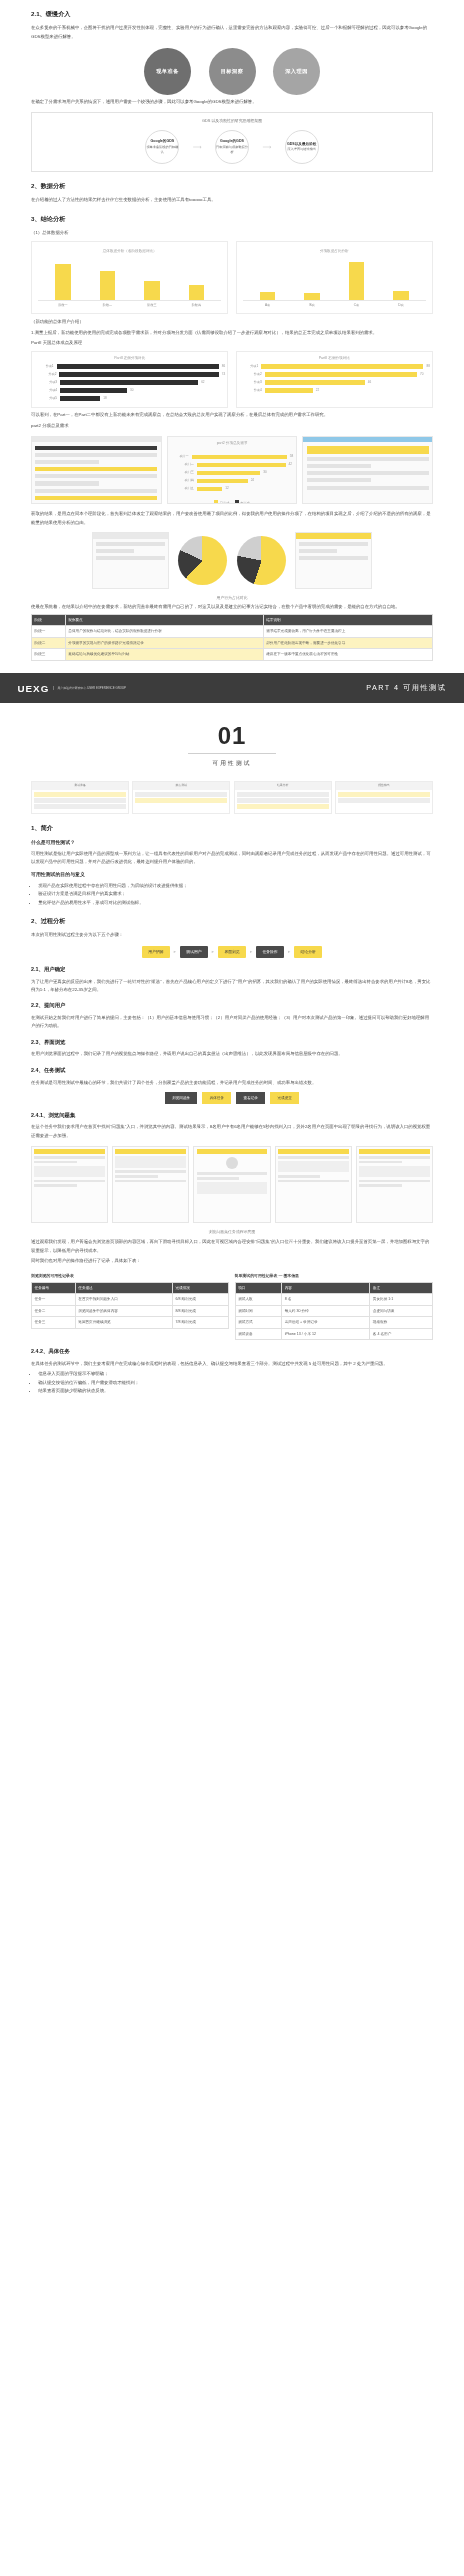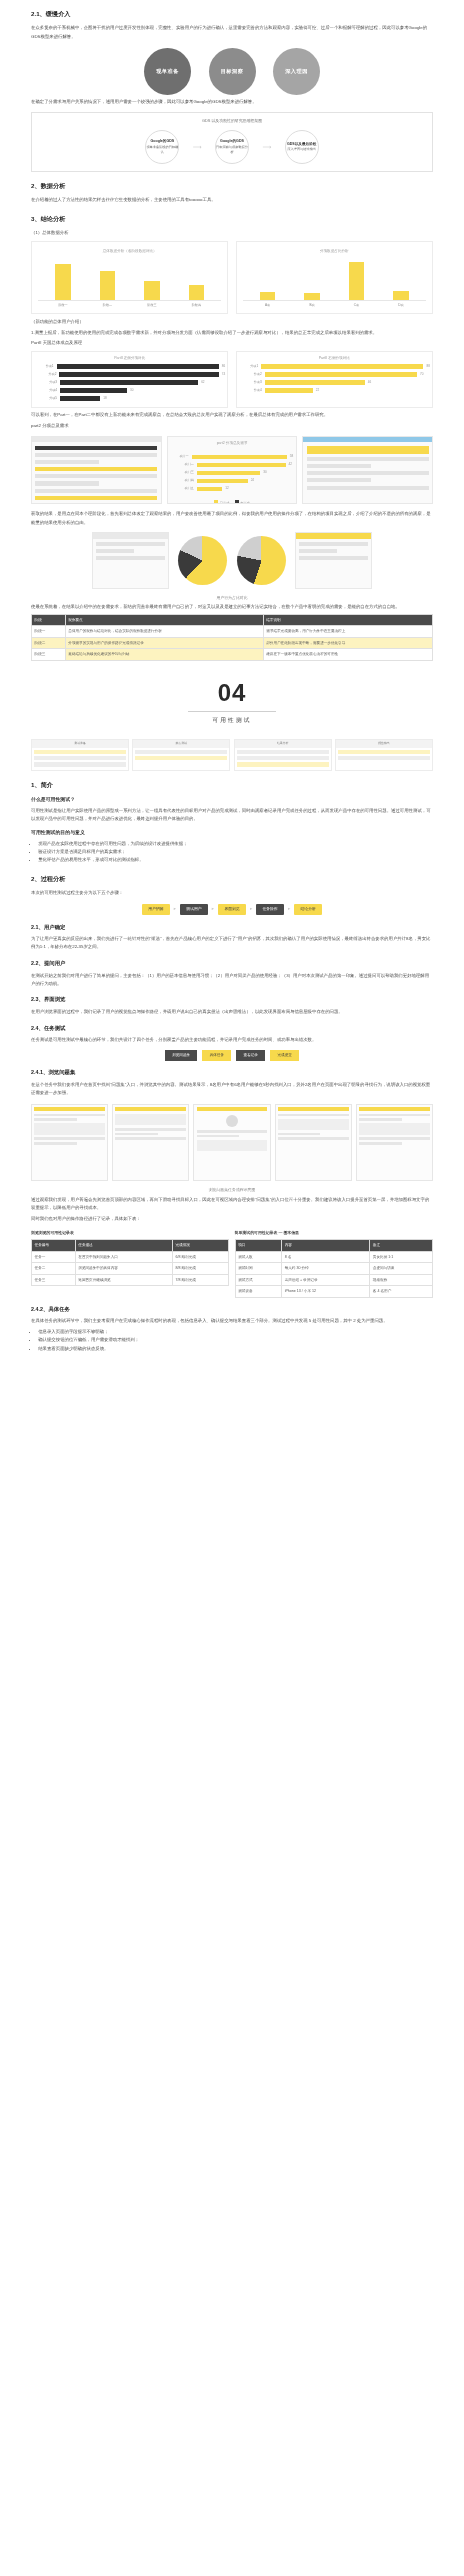--- a/index.html
+++ b/index.html
@@ -433,23 +433,31 @@
         </tr>
         <tr>
           <td>阶段三</td>
           <td class="yel">最终结论与后续优化建议的整理与归纳</td>
           <td>建议在下一版本中重点优化核心流程的可用性</td>
         </tr>
       </tbody>
     </table>
   </div>
 
+  <div class="partbar">
+    <div class="logo">
+      <div class="mark">UEXG</div>
+      <div class="sub">用户体验设计研究中心
+USER EXPERIENCE GROUP</div>
+    </div>
+    <div class="pname">PART 4 可用性测试</div>
+  </div>
 
   <div class="cover">
-    <div class="num">04</div>
+    <div class="num">01</div>
     <div class="rule"></div>
     <div class="tt">可用性测试</div>
   </div>
 
   <div class="pad">
     <div class="kanban">
       <div class="kcol">
         <div class="kh">测试准备</div>
         <div class="kc">
             <div class="kcard"></div>

